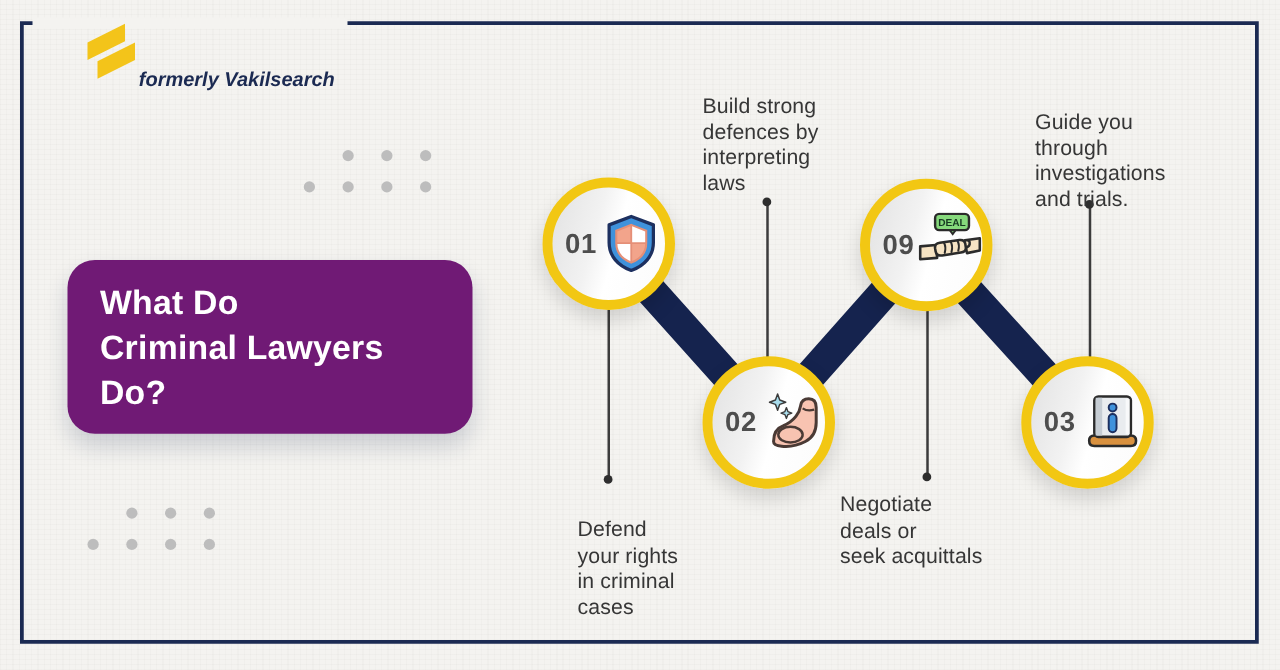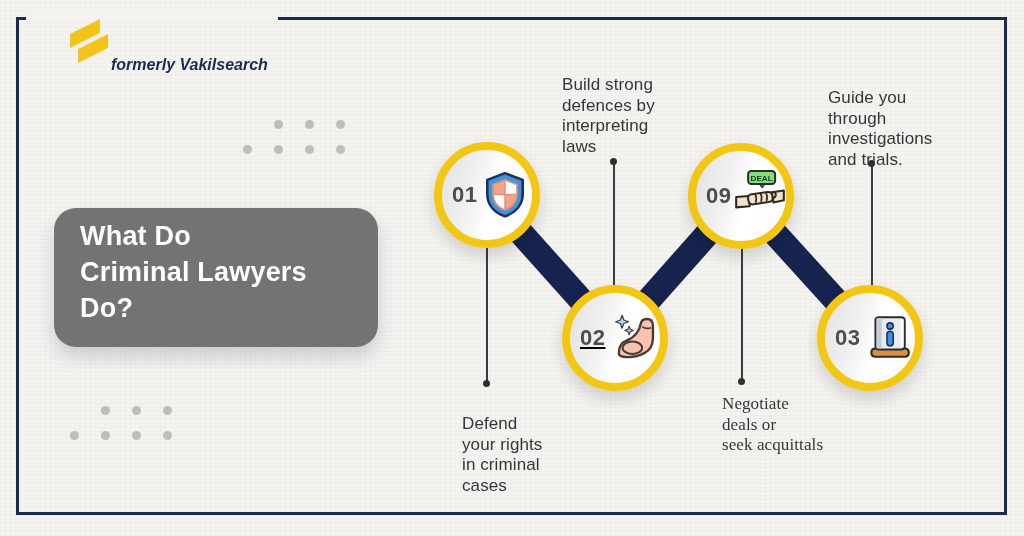--- a/index.html
+++ b/index.html
@@ -32,23 +32,23 @@
   }
   .logo-reg { font-size:11px; vertical-align:super; font-weight:bold; letter-spacing:0; }
   .logo-tagline {
     position:absolute; left:49px; top:44px;
     font-size:16px; font-style:italic; font-weight:bold; color:#1b2a52;text-align:right;
   }
 
   
   .title-card {
     position:absolute; left:54px; top:208px; width:324px; height:139px;
-    background:#737373; border-radius:22px;
+    background:#701a75; border-radius:22px;
     box-shadow:0 10px 18px rgba(27,42,82,0.18);
-    display:flex; padding:10px 26px;
+    display:flex; align-items:center; padding:10px 26px;
   }
   .title-text {
     color:#ffffff; font-size:27px; font-weight:bold; line-height:36px;
     white-space:pre-line; letter-spacing:0.2px;
   }
 
   
   .dot-grid { position:absolute; }
   .dot-row { display:flex; gap:22px; margin-bottom:16px; }
   .dot { width:9px; height:9px; border-radius:50%; background:#bdbdbd; }
@@ -161,21 +161,21 @@
     <g clip-path="url(#shieldClip)">
       <rect x="12" y="9" width="12" height="14.5" fill="#f2a48b"></rect>
       <rect x="24" y="23.5" width="12" height="16" fill="#f2a48b"></rect>
       <line x1="24" y1="9" x2="24" y2="39" stroke="#e58f77" stroke-width="1.4"></line>
       <line x1="12" y1="23.5" x2="36" y2="23.5" stroke="#e58f77" stroke-width="1.4"></line>
     </g>
     <path d="M24 9.5 L35.5 14 V23.5 C35.5 30.5 31 35.8 24 38.5 C17 35.8 12.5 30.5 12.5 23.5 V14 Z" fill="none" stroke="#e58f77" stroke-width="1.6"></path>
   </svg>
 </div>
 
-<div class="node" style="left:562px; top:285px;text-decoration:underline;">
+<div class="node" style="left:562px; top:285px;">
   <span class="node-number">02</span>
   <svg class="node-icon" width="52" height="52" viewBox="0 0 48 48">
     <path d="M10 38 Q10 29 17 26.5 Q23 24 26.5 19.5 Q29.5 15.5 30 11.5 Q30.8 6.5 36 6.5 Q41.5 6.5 41.5 13 L41.5 24 Q41.5 34 33.5 38 Q25 42.5 16 41.5 Q10 41 10 38 Z" fill="#f8c3b1" stroke="#4a3a35" stroke-width="2.2" stroke-linejoin="round"></path>
     <ellipse cx="22.5" cy="33" rx="9" ry="5.8" fill="#f8c3b1" stroke="#4a3a35" stroke-width="1.8"></ellipse>
     <path d="M31.5 13.5 Q35 16 40 14.5" fill="none" stroke="#4a3a35" stroke-width="1.6"></path>
     <path d="M13 3 L14.6 7.4 L19 9 L14.6 10.6 L13 15 L11.4 10.6 L7 9 L11.4 7.4 Z" fill="#a8dcec" stroke="#3c3c3c" stroke-width="1.1" stroke-linejoin="round"></path>
     <path d="M19.5 13 L20.6 15.9 L23.5 17 L20.6 18.1 L19.5 21 L18.4 18.1 L15.5 17 L18.4 15.9 Z" fill="#a8dcec" stroke="#3c3c3c" stroke-width="1" stroke-linejoin="round"></path>
   </svg>
 </div>
 
@@ -212,19 +212,19 @@
 </div>
 
 <div class="step-label" style="left:462px; top:414px; width:130px;">Defend
 your rights
 in criminal
 cases</div>
 <div class="step-label" style="left:562px; top:75px; width:130px;">Build strong
 defences by
 interpreting
 laws</div>
-<div class="step-label" style="left:722px; top:394px; width:150px;font-family:Liberation Serif, serif;">Negotiate
+<div class="step-label" style="left:672px; top:394px; width:150px;">Negotiate
 deals or
 seek acquittals</div>
 <div class="step-label" style="left:828px; top:76px; width:135px;margin-top:12px;">Guide you
 through
 investigations
 and trials.</div>
 
 </body></html>

